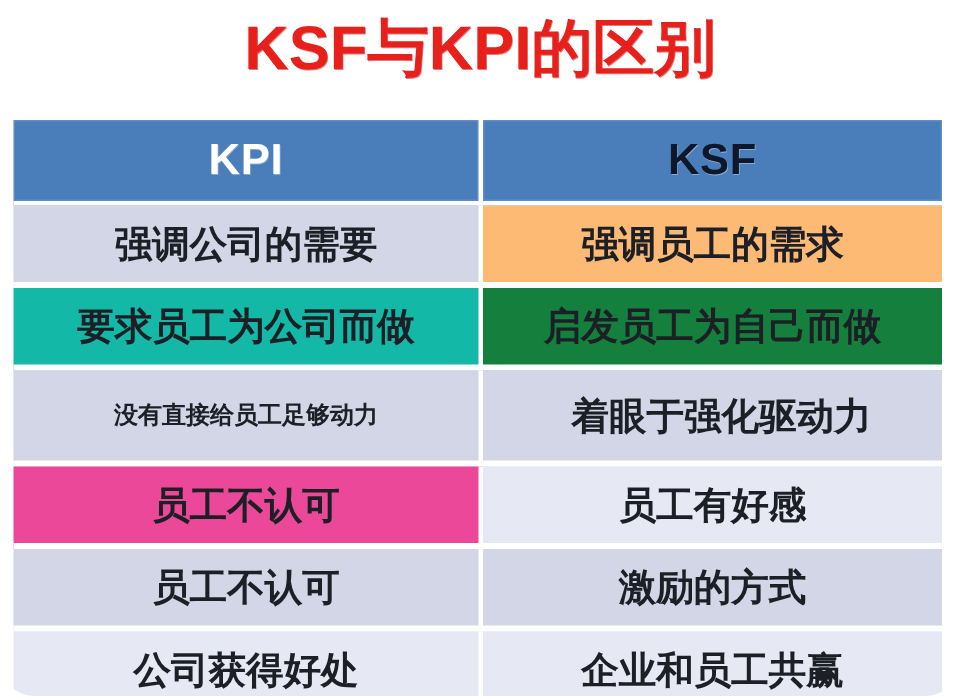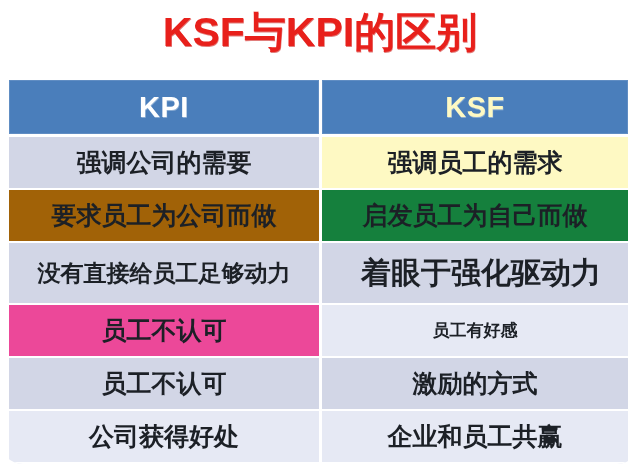--- a/index.html
+++ b/index.html
@@ -84,21 +84,21 @@
   
   .body-cell {
     height: 51px;
     color: #1c2026;
     font-family: "DejaVu Serif", "Liberation Serif", serif;
     font-weight: bold;
     font-size: 25px;
     letter-spacing: 0px;
     white-space: nowrap;
     border-right: 3px solid #ffffff;
-    border-bottom: 2px solid #7f1d1d;
+    border-bottom: 4px solid #7f1d1d;
   }
   .body-cell.last { border-right: none; }
 
   tr.band-a .body-cell { background: #d2d6e6; }
   tr.band-b .body-cell { background: #e6e9f4; }
   tr.tall .body-cell  { height: 60px; }
 </style>
 </head>
 <body>
 
@@ -107,39 +107,39 @@
   <div id="title" style="color: rgb(232, 32, 27);">KSF与KPI的区别</div>
 
   <table id="table">
     <colgroup>
       <col class="c1">
       <col class="c2">
     </colgroup>
     <thead>
       <tr>
         <th class="hdr-cell" style="background: rgb(74, 126, 187); color: rgb(255, 255, 255); border-right-color: rgb(255, 255, 255); border-bottom-color: rgb(255, 255, 255);">KPI</th>
-        <th class="hdr-cell last" style="background: rgb(74, 126, 187); color: #fef9c3; border-bottom-color: rgb(255, 255, 255);">KSF</th>
+        <th class="hdr-cell last" style="background: rgb(74, 126, 187); color: #0f172a; border-bottom-color: rgb(255, 255, 255);">KSF</th>
       </tr>
     </thead>
     <tbody>
       <tr class="band-a">
         <td class="body-cell" style="background: rgb(210, 214, 230); border-right-color: rgb(255, 255, 255); border-bottom-color: rgb(255, 255, 255); font-size: 25px;">强调公司的需要</td>
-        <td class="body-cell last" style="background: #fef9c3; border-bottom-color: rgb(255, 255, 255); font-size: 25px;">强调员工的需求</td>
+        <td class="body-cell last" style="background: #fdba74; border-bottom-color: rgb(255, 255, 255); font-size: 25px;">强调员工的需求</td>
       </tr>
       <tr class="band-b">
-        <td class="body-cell" style="background: #a16207; border-right-color: rgb(255, 255, 255); border-bottom-color: rgb(255, 255, 255); font-size: 25px;">要求员工为公司而做</td>
+        <td class="body-cell" style="background: #14b8a6; border-right-color: rgb(255, 255, 255); border-bottom-color: rgb(255, 255, 255); font-size: 25px;">要求员工为公司而做</td>
         <td class="body-cell last" style="background: #15803d; border-bottom-color: rgb(255, 255, 255); font-size: 25px;">启发员工为自己而做</td>
       </tr>
       <tr class="band-a tall">
-        <td class="body-cell" style="background: rgb(210, 214, 230); border-right-color: rgb(255, 255, 255); border-bottom-color: rgb(255, 255, 255); font-size: 23px;">没有直接给员工足够动力</td>
-        <td class="body-cell last" style="background: rgb(210, 214, 230); border-bottom-color: rgb(255, 255, 255); font-size: 30px; padding-left: 12px;">着眼于强化驱动力</td>
+        <td class="body-cell" style="background: rgb(210, 214, 230); border-right-color: rgb(255, 255, 255); border-bottom-color: rgb(255, 255, 255); font-size: 16px;">没有直接给员工足够动力</td>
+        <td class="body-cell last" style="background: rgb(210, 214, 230); border-bottom-color: rgb(255, 255, 255); font-size: 25px; padding-left: 12px;">着眼于强化驱动力</td>
       </tr>
       <tr class="band-b">
         <td class="body-cell" style="background: #ec4899; border-right-color: rgb(255, 255, 255); border-bottom-color: rgb(255, 255, 255); font-size: 25px;">员工不认可</td>
-        <td class="body-cell last" style="background: rgb(230, 233, 244); border-bottom-color: rgb(255, 255, 255); font-size: 17px;">员工有好感</td>
+        <td class="body-cell last" style="background: rgb(230, 233, 244); border-bottom-color: rgb(255, 255, 255); font-size: 25px;">员工有好感</td>
       </tr>
       <tr class="band-a">
         <td class="body-cell" style="background: rgb(210, 214, 230); border-right-color: rgb(255, 255, 255); border-bottom-color: rgb(255, 255, 255); font-size: 25px;">员工不认可</td>
         <td class="body-cell last" style="background: rgb(210, 214, 230); border-bottom-color: rgb(255, 255, 255); font-size: 25px;">激励的方式</td>
       </tr>
       <tr class="band-b">
         <td class="body-cell" style="background: rgb(230, 233, 244); border-right-color: rgb(255, 255, 255); border-bottom-color: rgb(255, 255, 255); font-size: 25px;">公司获得好处</td>
         <td class="body-cell last" style="background: rgb(230, 233, 244); border-bottom-color: rgb(255, 255, 255); font-size: 25px;">企业和员工共赢</td>
       </tr>
     </tbody>

